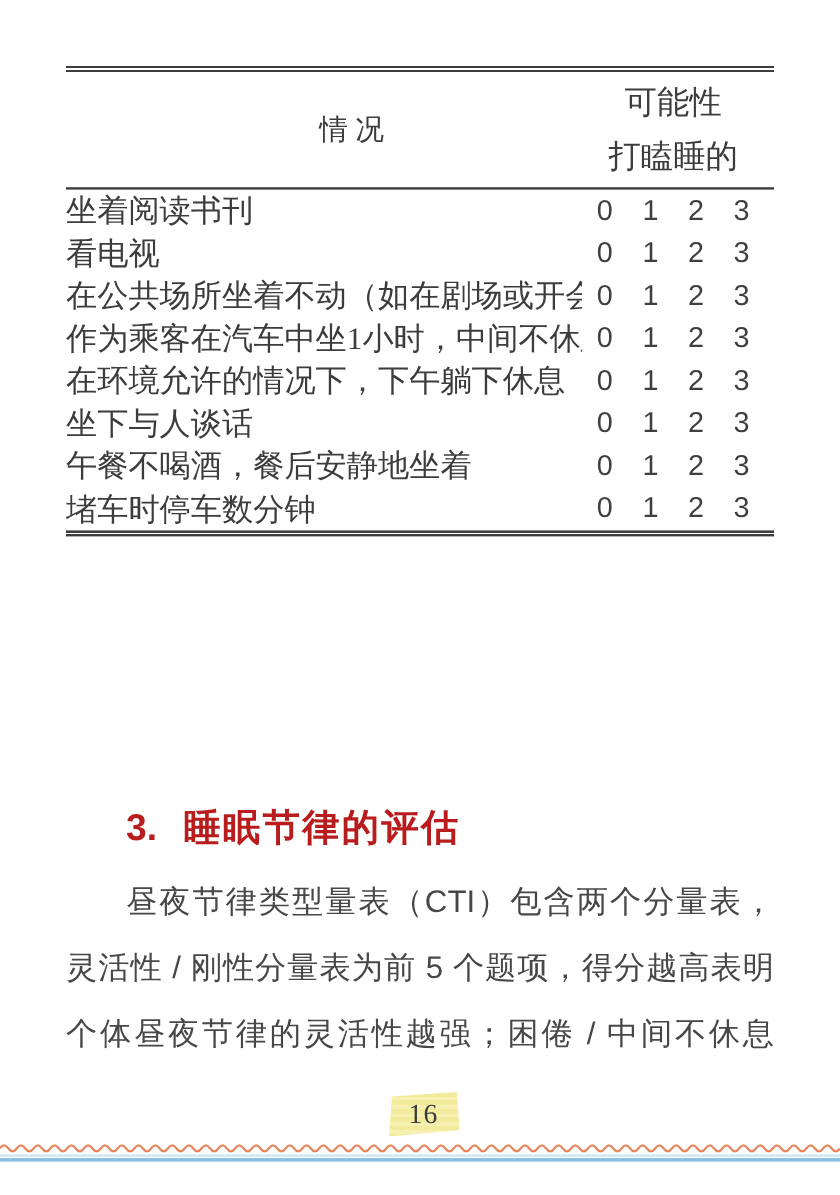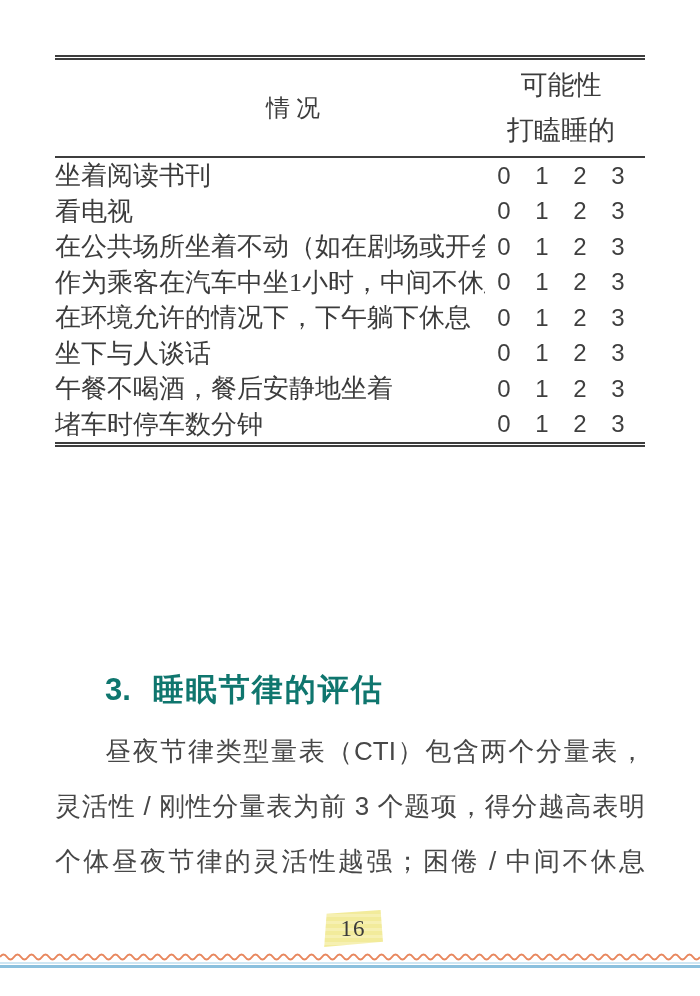--- a/index.html
+++ b/index.html
@@ -231,27 +231,27 @@
           <span>2</span>
           <span>3</span>
         </div>
       </div>
     </div>
 
     <div class="rule-double"></div>
   </div>
 
 
-  <div class="section-heading" style="color: #0f766e;">
+  <div class="section-heading" style="color: #b91c1c;">
     <span class="sec-num">3.</span><span>睡眠节律的评估</span>
   </div>
 
   <div class="body-paragraph">
     <div class="para-line indent">昼夜节律类型量表（CTI）包含两个分量表，</div>
-    <div class="para-line">灵活性 / 刚性分量表为前 3 个题项，得分越高表明</div>
+    <div class="para-line">灵活性 / 刚性分量表为前 5 个题项，得分越高表明</div>
     <div class="para-line">个体昼夜节律的灵活性越强；困倦 / 中间不休息</div>
   </div>
 
   <div class="page-tag">
     <span>16</span>
   </div>
 
   <svg class="wave-svg" width="700" height="12">
     <path fill="none" stroke-width="2" d="M0 7 q3.5 -5 7 0 q3.5 5 7 0 q3.5 -5 7 0 q3.5 5 7 0 q3.5 -5 7 0 q3.5 5 7 0 q3.5 -5 7 0 q3.5 5 7 0 q3.5 -5 7 0 q3.5 5 7 0 q3.5 -5 7 0 q3.5 5 7 0 q3.5 -5 7 0 q3.5 5 7 0 q3.5 -5 7 0 q3.5 5 7 0 q3.5 -5 7 0 q3.5 5 7 0 q3.5 -5 7 0 q3.5 5 7 0 q3.5 -5 7 0 q3.5 5 7 0 q3.5 -5 7 0 q3.5 5 7 0 q3.5 -5 7 0 q3.5 5 7 0 q3.5 -5 7 0 q3.5 5 7 0 q3.5 -5 7 0 q3.5 5 7 0 q3.5 -5 7 0 q3.5 5 7 0 q3.5 -5 7 0 q3.5 5 7 0 q3.5 -5 7 0 q3.5 5 7 0 q3.5 -5 7 0 q3.5 5 7 0 q3.5 -5 7 0 q3.5 5 7 0 q3.5 -5 7 0 q3.5 5 7 0 q3.5 -5 7 0 q3.5 5 7 0 q3.5 -5 7 0 q3.5 5 7 0 q3.5 -5 7 0 q3.5 5 7 0 q3.5 -5 7 0 q3.5 5 7 0 q3.5 -5 7 0 q3.5 5 7 0 q3.5 -5 7 0 q3.5 5 7 0 q3.5 -5 7 0 q3.5 5 7 0 q3.5 -5 7 0 q3.5 5 7 0 q3.5 -5 7 0 q3.5 5 7 0 q3.5 -5 7 0 q3.5 5 7 0 q3.5 -5 7 0 q3.5 5 7 0 q3.5 -5 7 0 q3.5 5 7 0 q3.5 -5 7 0 q3.5 5 7 0 q3.5 -5 7 0 q3.5 5 7 0 q3.5 -5 7 0 q3.5 5 7 0 q3.5 -5 7 0 q3.5 5 7 0 q3.5 -5 7 0 q3.5 5 7 0 q3.5 -5 7 0 q3.5 5 7 0 q3.5 -5 7 0 q3.5 5 7 0 q3.5 -5 7 0 q3.5 5 7 0 q3.5 -5 7 0 q3.5 5 7 0 q3.5 -5 7 0 q3.5 5 7 0 q3.5 -5 7 0 q3.5 5 7 0 q3.5 -5 7 0 q3.5 5 7 0 q3.5 -5 7 0 q3.5 5 7 0 q3.5 -5 7 0 q3.5 5 7 0 q3.5 -5 7 0 q3.5 5 7 0 q3.5 -5 7 0 q3.5 5 7 0 q3.5 -5 7 0 q3.5 5 7 0" stroke="#e8875e"></path>
   </svg>

